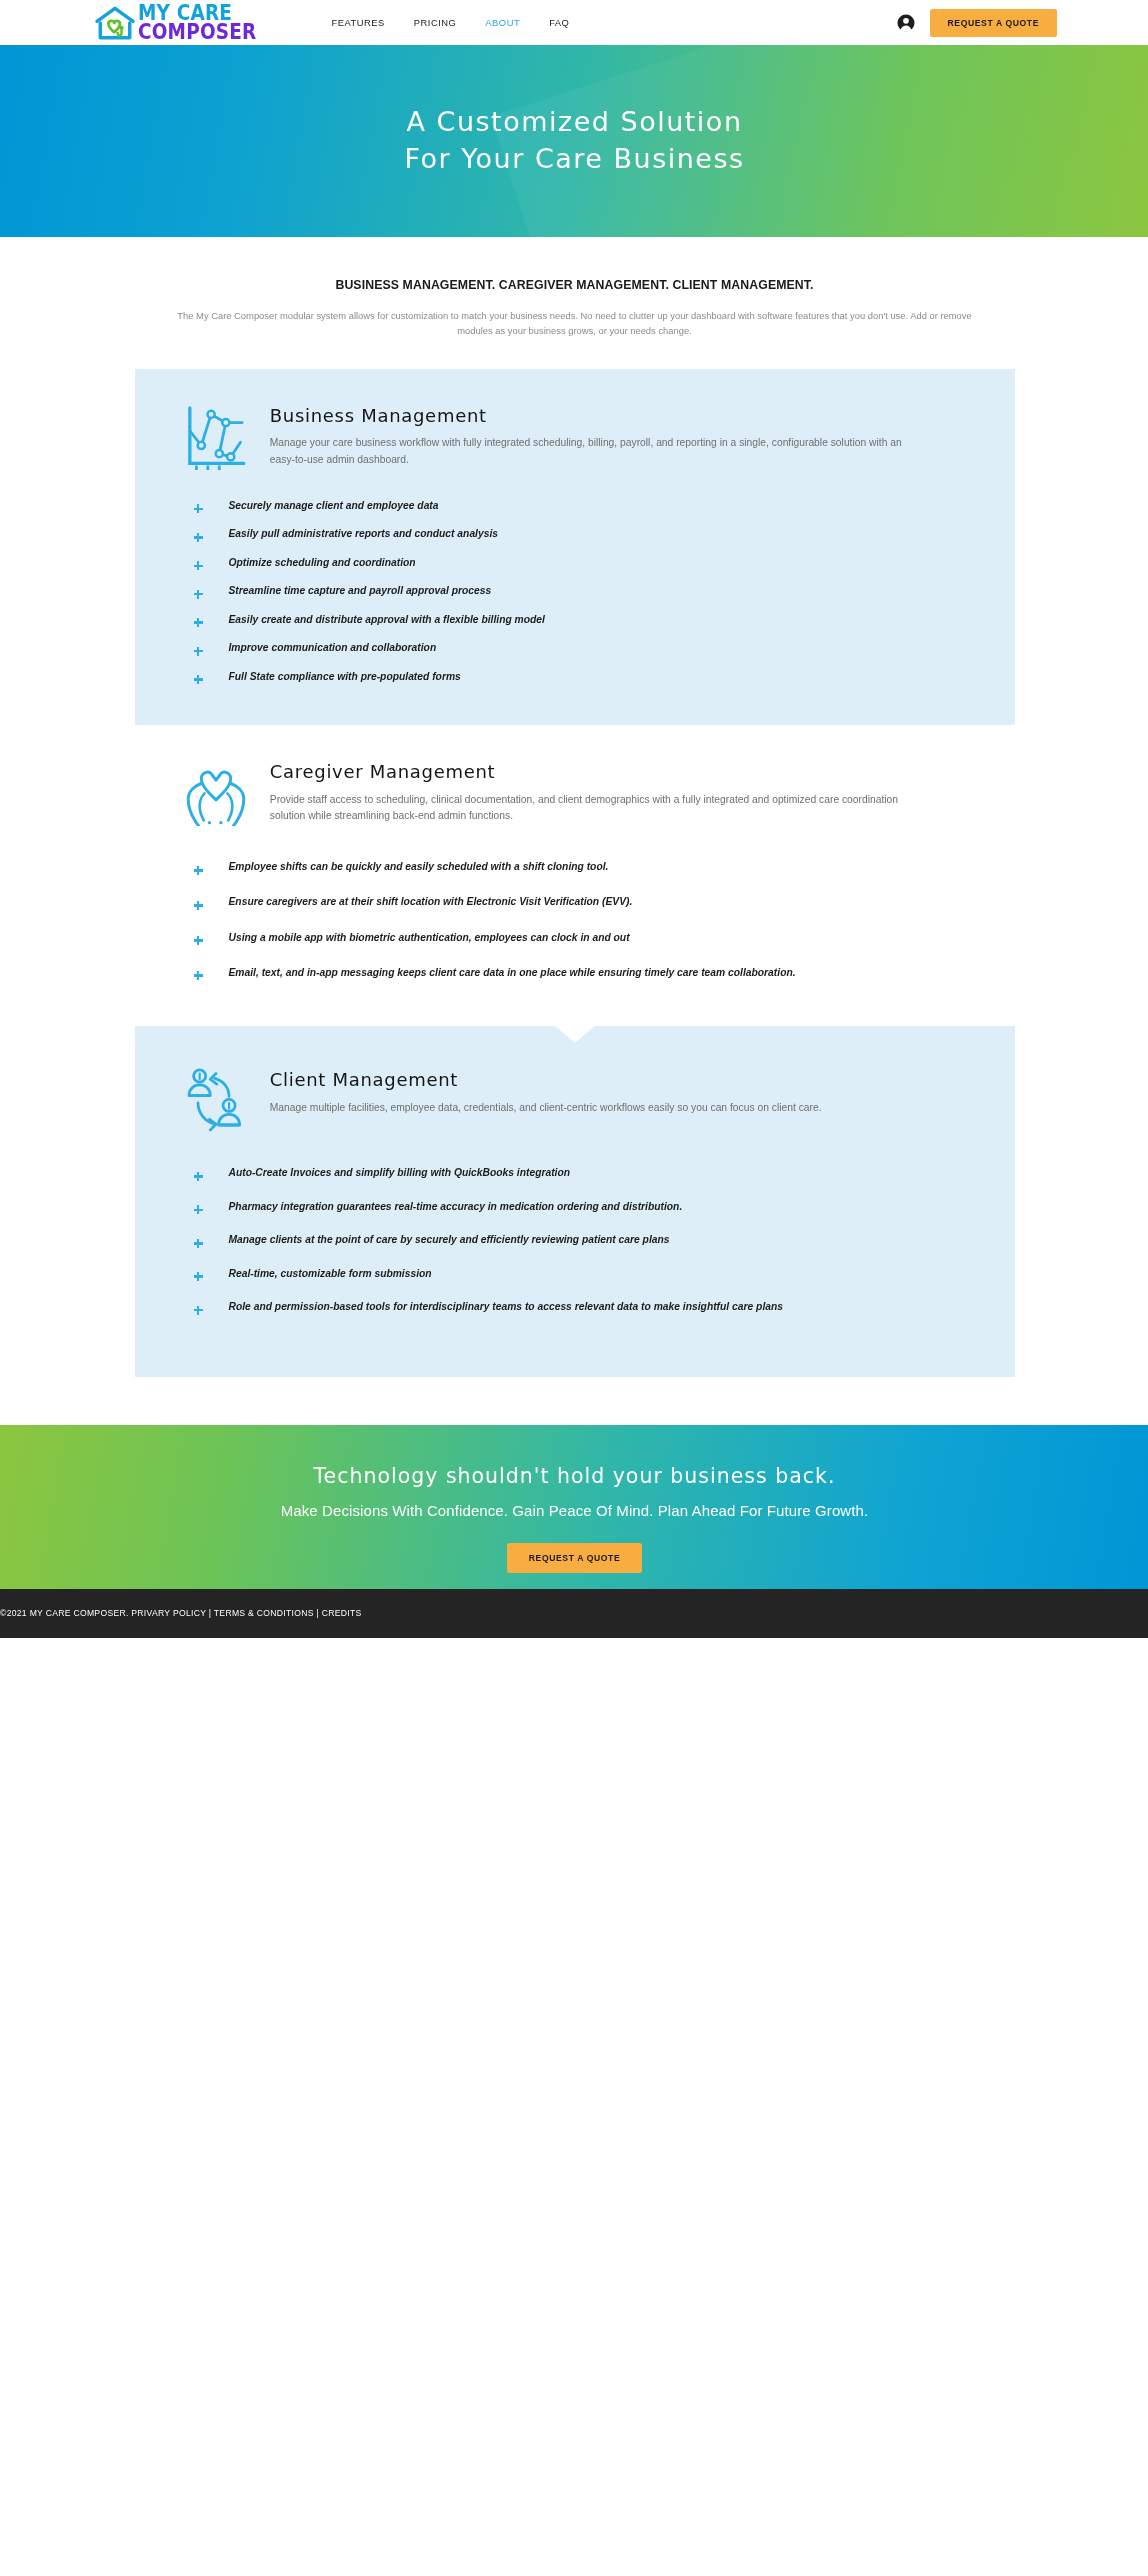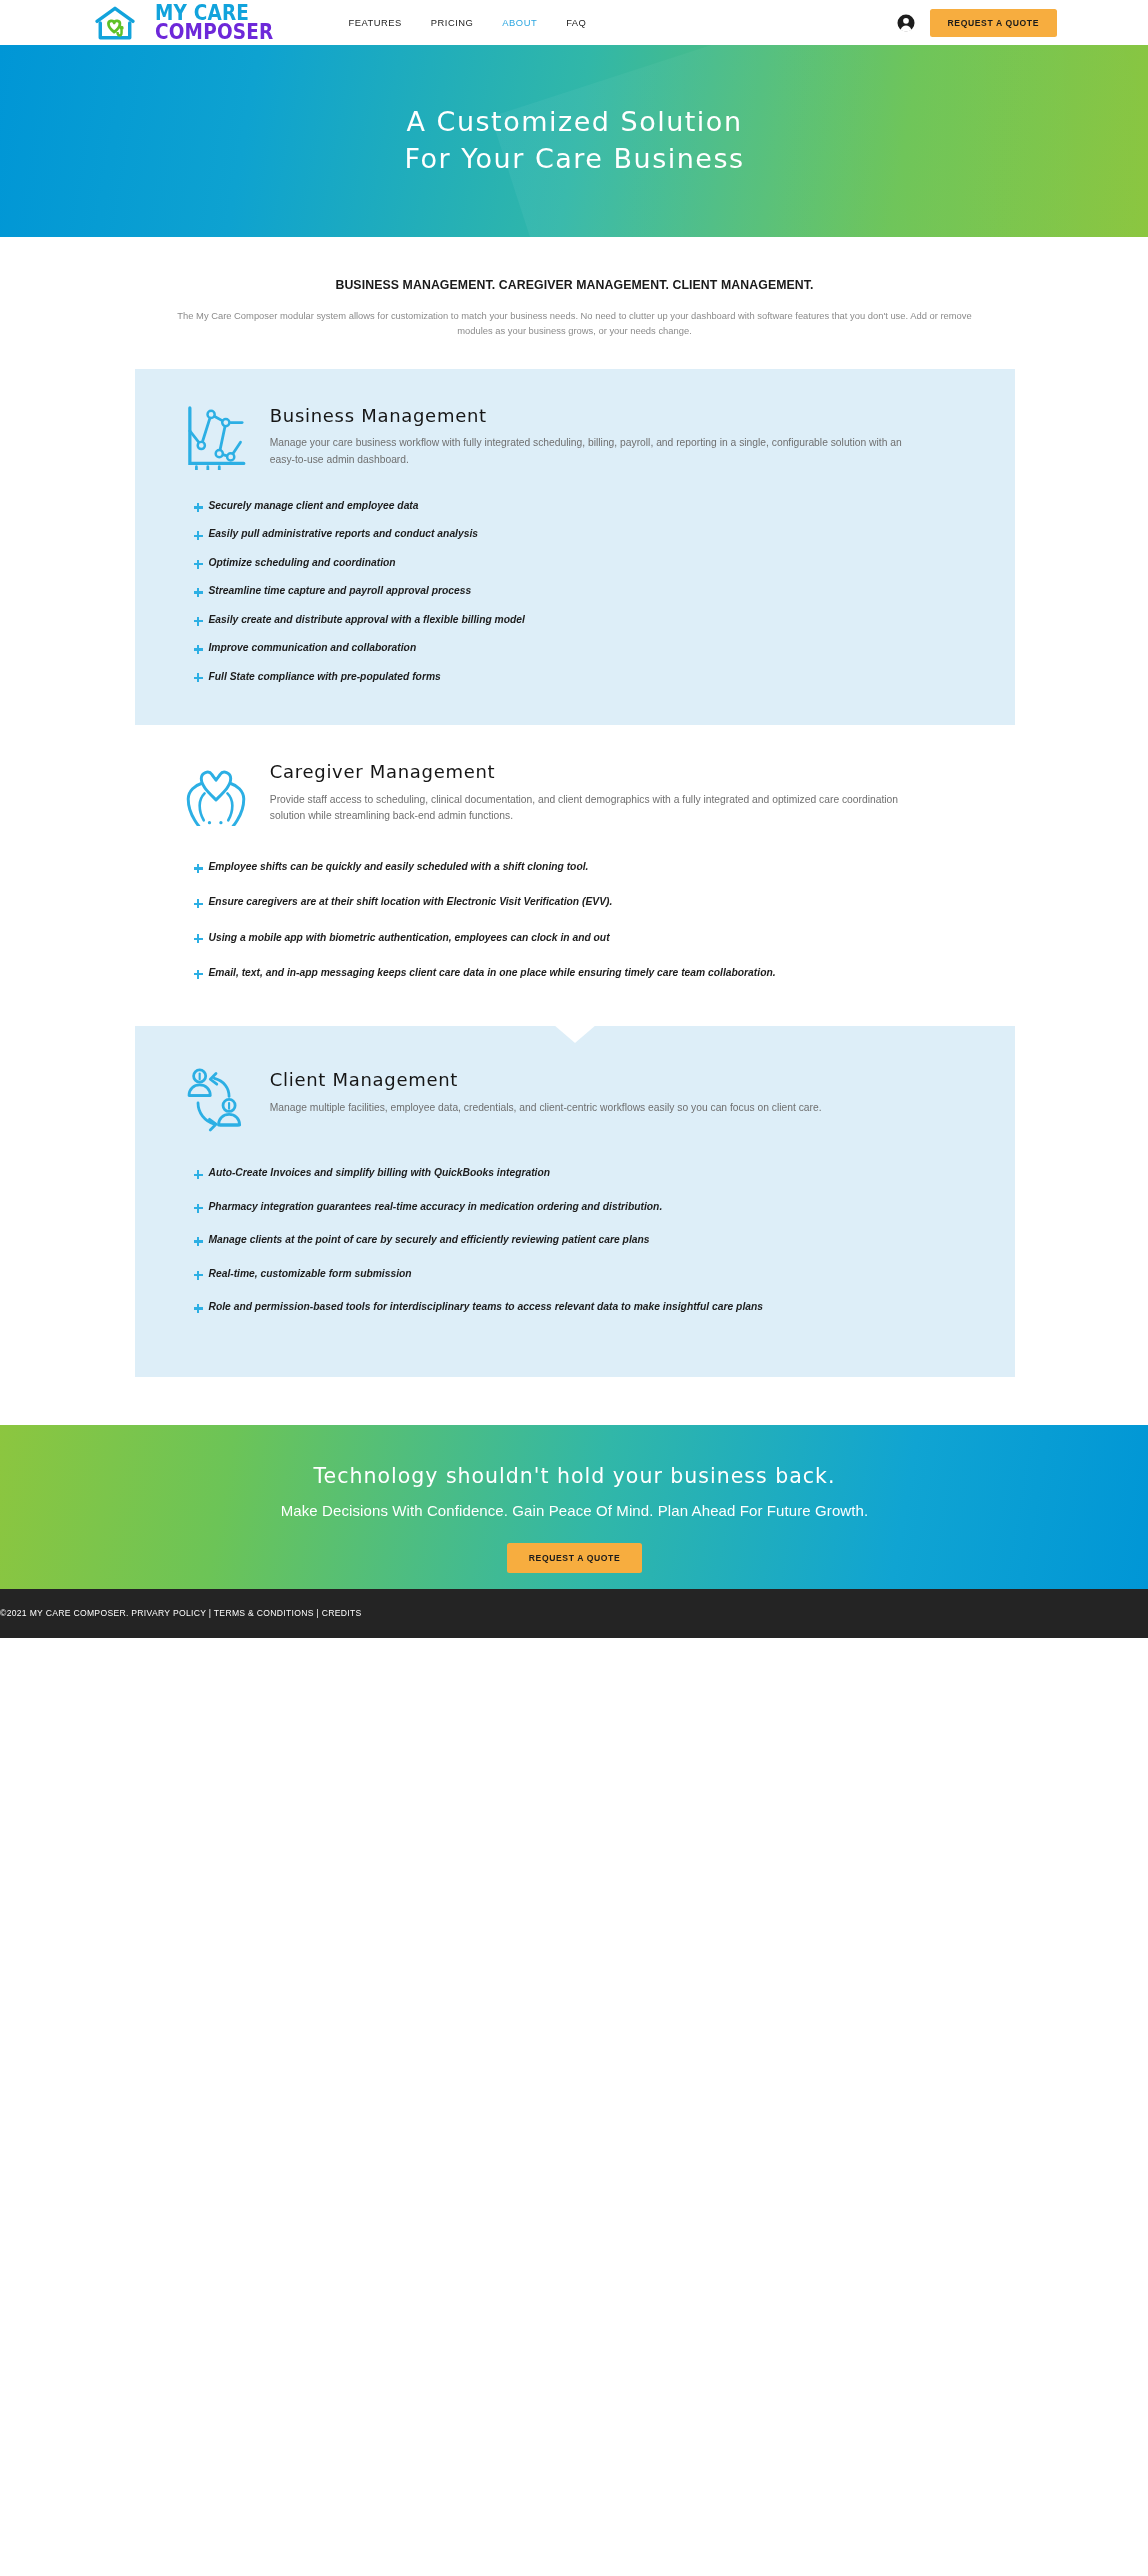--- a/index.html
+++ b/index.html
@@ -18,21 +18,21 @@
     height: 45px;
     background: #ffffff;
     display: flex;
     align-items: center;
     position: relative;
   }
   .logo-wrap {
     display: flex;
     align-items: center;
     margin-left: 92px;
-    gap: 17px;
+    gap: 0;
   }
   .logo-mark { width: 46px; height: 36px; flex: none; }
   .logo-text { display: flex; flex-direction: column; line-height: 0.92; }
   .logo-line1 {
     font-size: 20.5px; font-weight: 700; color: #12a3dc;
     letter-spacing: 0.2px; font-family: "DejaVu Sans Condensed","Liberation Sans", sans-serif;
   }
   .logo-line2 {
     font-size: 20.5px; font-weight: 700; color: #6d28d9;
     letter-spacing: 0.2px; font-family: "DejaVu Sans Condensed","Liberation Sans", sans-serif;
@@ -182,22 +182,22 @@
     max-width: 648px;
     font-family: "Liberation Sans", sans-serif;
   }
   .bullets {
     list-style: none;
     padding-left: 59px;
     margin-top: 28px;
   }
   .bullet {
     display: flex;
-    align-items: center;
-    gap: 6px;
+    align-items: flex-end;
+    gap: 26px;
     margin-bottom: 13px;
   }
   .bullet:last-child { margin-bottom: 0; }
   .plus-icon {
     flex: none;
     width: 9px; height: 9px;
     margin-top: 3.3px;
     position: relative;
   }
   .plus-icon::before, .plus-icon::after {

